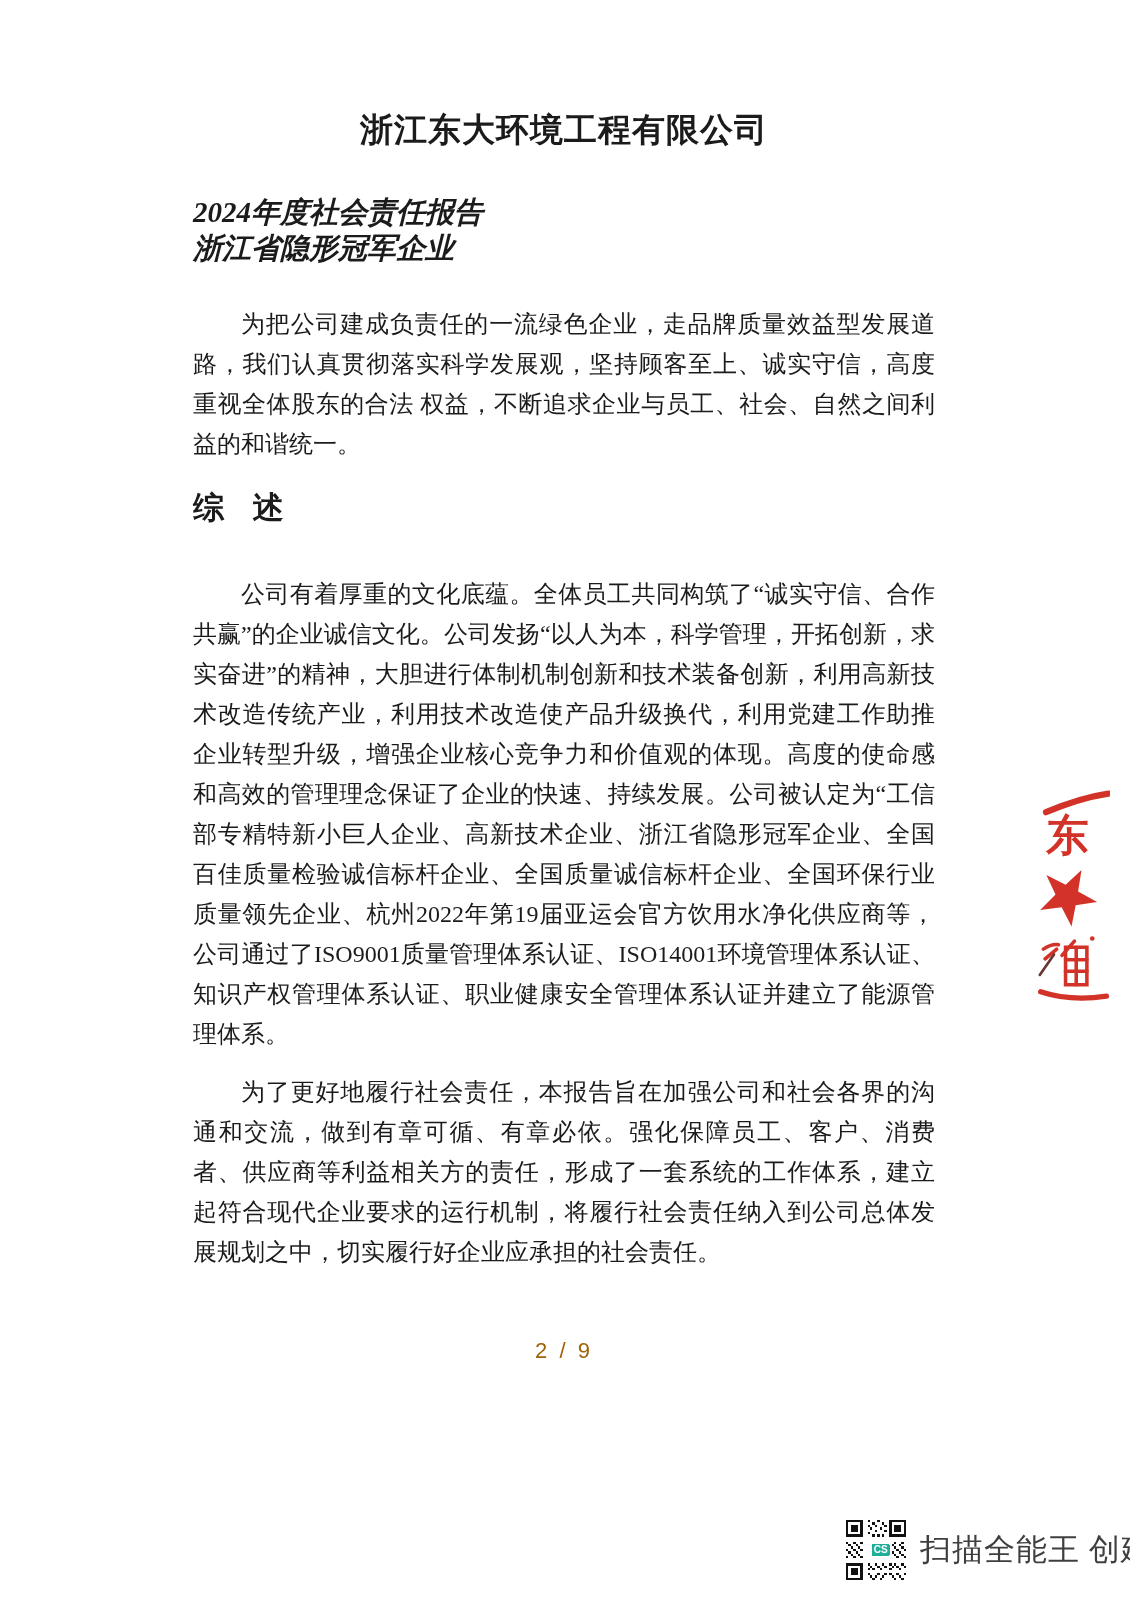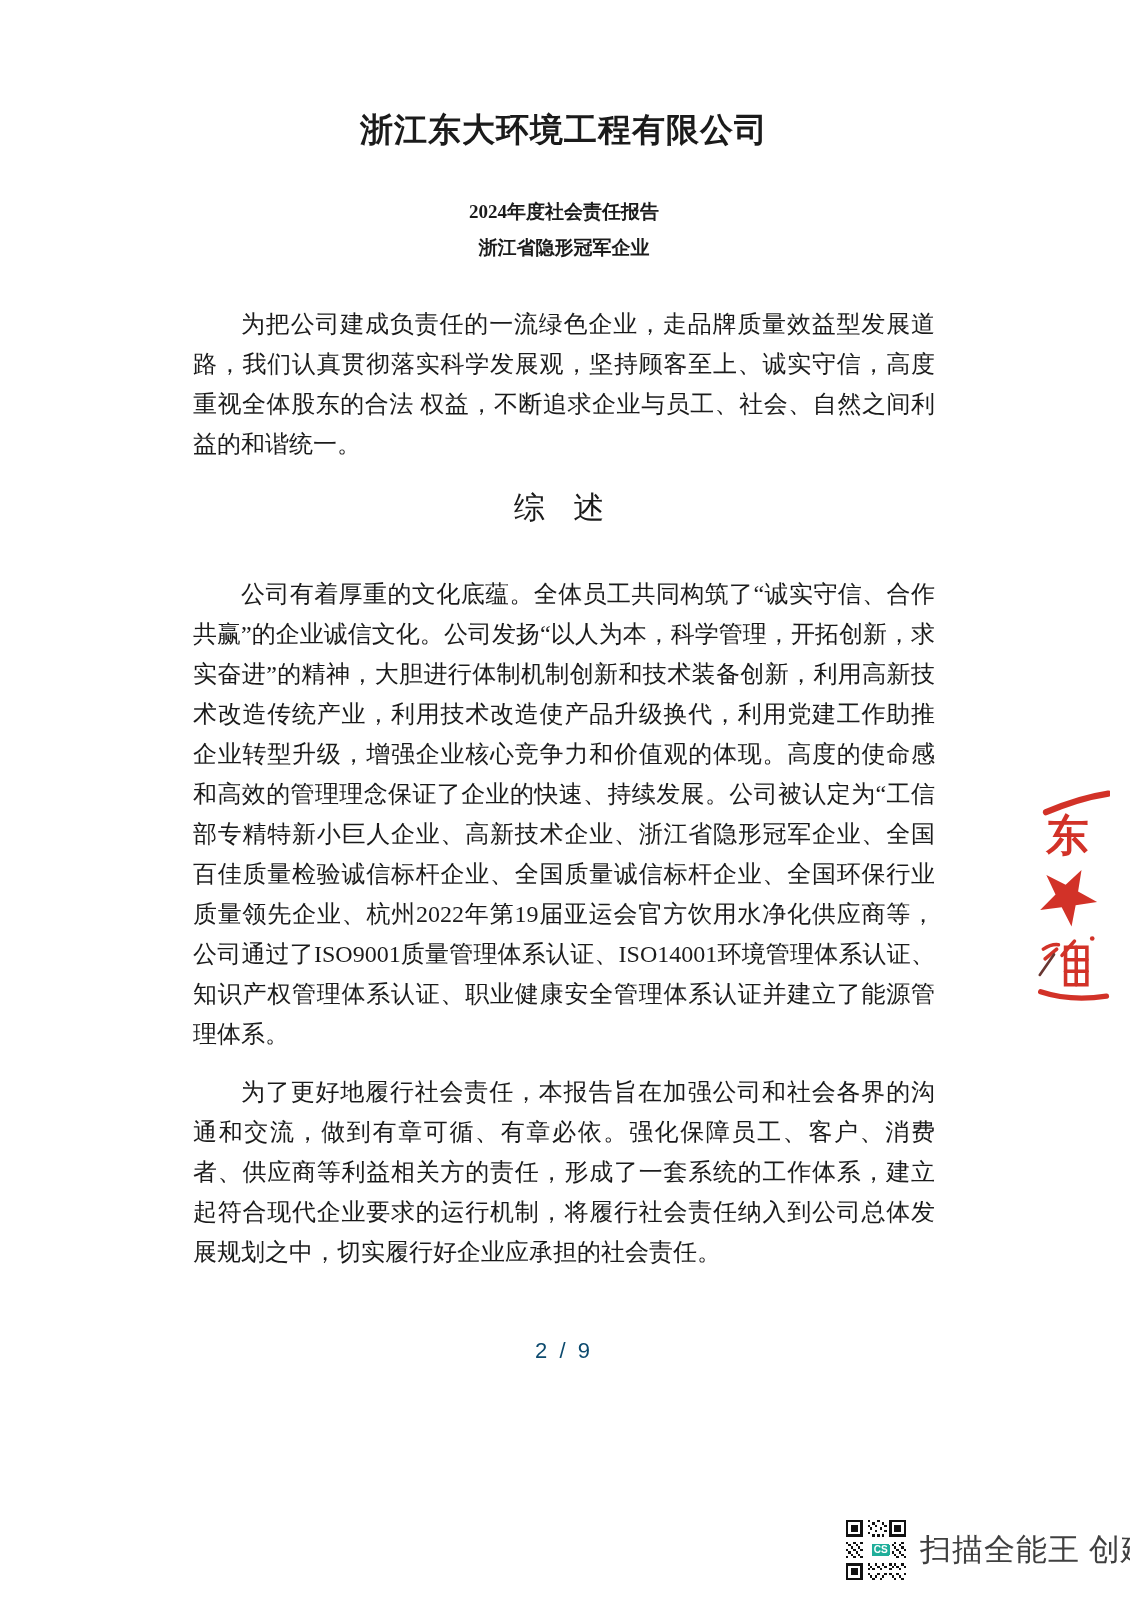--- a/index.html
+++ b/index.html
@@ -21,54 +21,54 @@
   .company-title{
     margin:110px 0 0 0;
     text-align:center;
     font-size:33px;
     font-weight:700;
     letter-spacing:1px;
     line-height:40px;
   }
   .report-title{
     margin-top:44px;
-    text-align:center;
-    font-size:19px;
+    text-align:left;
+    font-size:29px;
     font-weight:700;
     line-height:36px;
+    font-style:italic;
   }
   .body-para{
     margin:0;
     font-size:24px;
     line-height:40px;
     text-align:justify;
     text-indent:2em;
   }
   .para-1{margin-top:38px;}
   .para-2{margin-top:2px;}
   .section-heading{
     margin:24px 0 0 0;
-    text-align:center;
     font-size:31px;
-    font-weight:400;
+    font-weight:700;
     letter-spacing:10px;
     line-height:40px;
     font-family:"Liberation Sans","DejaVu Sans",sans-serif;
   }
   .para-3{margin-top:46px;}
   .para-4{margin-top:18px;}
   .page-number{
     position:absolute;
     left:193px;
     top:1338px;
     width:742px;
     text-align:center;
     font-size:22px;
     letter-spacing:3px;
-    color:#0c4a6e;
+    color:#a16207;
     font-family:"Liberation Sans","DejaVu Sans",sans-serif;
   }
   .seal{
     position:absolute;
     left:1030px;
     top:768px;
     width:80px;
     height:252px;
     opacity:0.93;
   }

